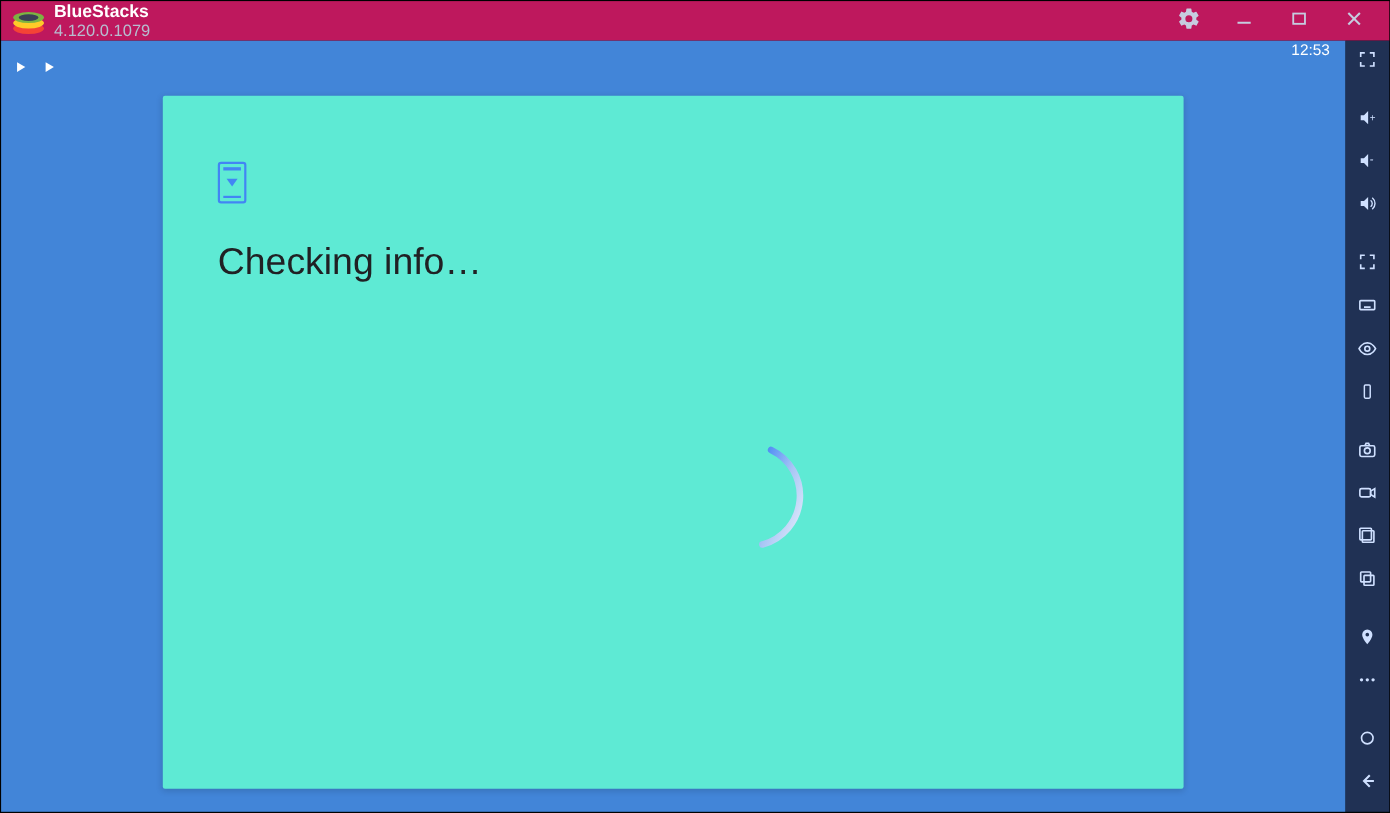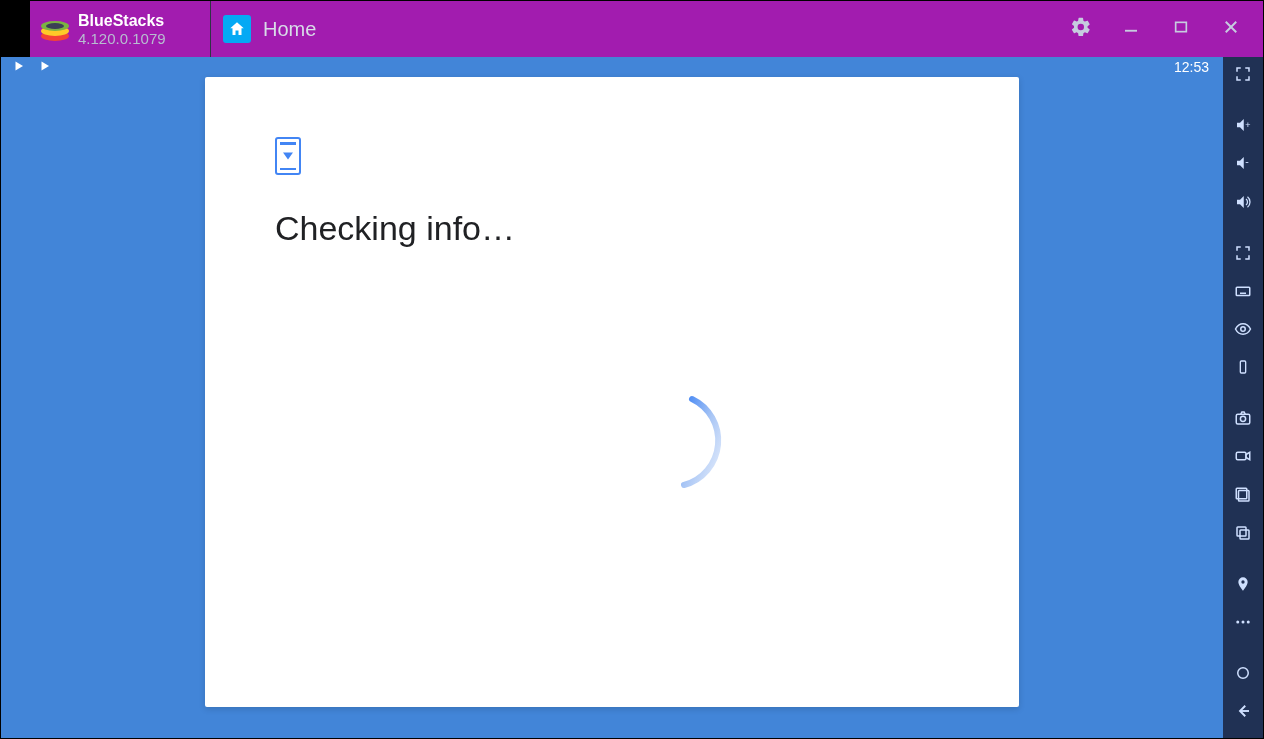--- a/index.html
+++ b/index.html
@@ -9,26 +9,25 @@
   .window {
     width: 1264px;
     height: 739px;
     border: 1px solid #000;
     display: flex;
     flex-direction: column;
   }
 
   
   .titlebar {
-    height: 56px;
-    background: #a21caf;
+    height: 36px;
+    background: #be185d;
     display: flex;
     align-items: stretch;
     flex-shrink: 0;
-    margin-left: 29px;
   }
   .brand {
     display: flex;
     align-items: center;
     padding: 0 14px 0 8px;
     color: #fff;
     gap: 6px;
     min-width: 180px;
   }
   .brand-logo {
@@ -83,45 +82,44 @@
     min-height: 0;
   }
   .stage-wrap {
     flex: 1;
     position: relative;
     background: #4285d8; 
     display: flex;
     flex-direction: column;
   }
   .stage-top {
-    height: 20px;
-    display: flex;
-    align-items: center;
+    height: 50px;
+    display: flex;
     padding: 0 8px;
     color: #fff;
     font-size: 12px;
   }
   .stage-top .left-icons { display:flex; gap:14px; align-items:center; margin-left:4px; }
   .stage-top .spacer { flex:1; }
   .stage-top .clock { font-size:14px; font-weight:500; margin-right:6px; }
 
   .stage {
     flex: 1;
     display: flex;
     align-items: flex-start;
     justify-content: center;
     padding: 0 0 15px 0;
   }
   .card {
-    width: 814px;
+    width: 928px;
     height: 630px;
-    background: #ffffff;
+    background: #5eead4;
     border-radius: 2px;
     box-shadow: 0 2px 6px rgba(0,0,0,0.15);
-    padding: 60px 70px;
+    padding: 60px 50px;
     position: relative;
   }
   .card-icon {
     width: 26px; height: 38px;
     border: 2.5px solid #4285f4;
     border-radius: 3px;
     position: relative;
     margin-bottom: 34px;
   }
   .card-icon::before, .card-icon::after {
@@ -195,28 +193,20 @@
           <ellipse cx="17" cy="14" rx="14" ry="5" fill="#7cb342"></ellipse>
           <ellipse cx="17" cy="14" rx="9" ry="3" fill="#3a4055"></ellipse>
         </svg>
       </div>
       <div class="brand-text">
         <span class="brand-name">BlueStacks</span>
         <span class="brand-ver">4.120.0.1079</span>
       </div>
     </div>
 
-    <div class="tab">
-      <div class="tab-icon home">
-        <svg width="18" height="18" viewBox="0 0 24 24" fill="#fff">
-            <path d="M12 3l9 8h-3v9h-4v-6H10v6H6v-9H3z"></path>
-          </svg>
-      </div>
-      <span>Home</span>
-    </div>
 
 
     <div class="titlebar-spacer"></div>
 
     <div class="win-controls">
       <div class="win-btn">
         <span>
           <svg width="22" height="22" viewBox="0 0 24 24" fill="currentColor">
               <path d="M19.14,12.94a7,7,0,0,0,.05-.94,7,7,0,0,0-.05-.94l2.11-1.65a.5.5,0,0,0,.12-.64l-2-3.46a.5.5,0,0,0-.61-.22l-2.49,1a7,7,0,0,0-1.63-.94l-.38-2.65A.5.5,0,0,0,13.77,2H9.77a.5.5,0,0,0-.49.42L8.9,5.07a7,7,0,0,0-1.63.94l-2.49-1a.5.5,0,0,0-.61.22l-2,3.46a.5.5,0,0,0,.12.64L4.4,11a7,7,0,0,0,0,1.88L2.29,14.53a.5.5,0,0,0-.12.64l2,3.46a.5.5,0,0,0,.61.22l2.49-1a7,7,0,0,0,1.63.94l.38,2.65a.5.5,0,0,0,.49.42h4a.5.5,0,0,0,.49-.42l.38-2.65a7,7,0,0,0,1.63-.94l2.49,1a.5.5,0,0,0,.61-.22l2-3.46a.5.5,0,0,0-.12-.64ZM11.77,15.5A3.5,3.5,0,1,1,15.27,12,3.5,3.5,0,0,1,11.77,15.5Z"></path>
             </svg>

